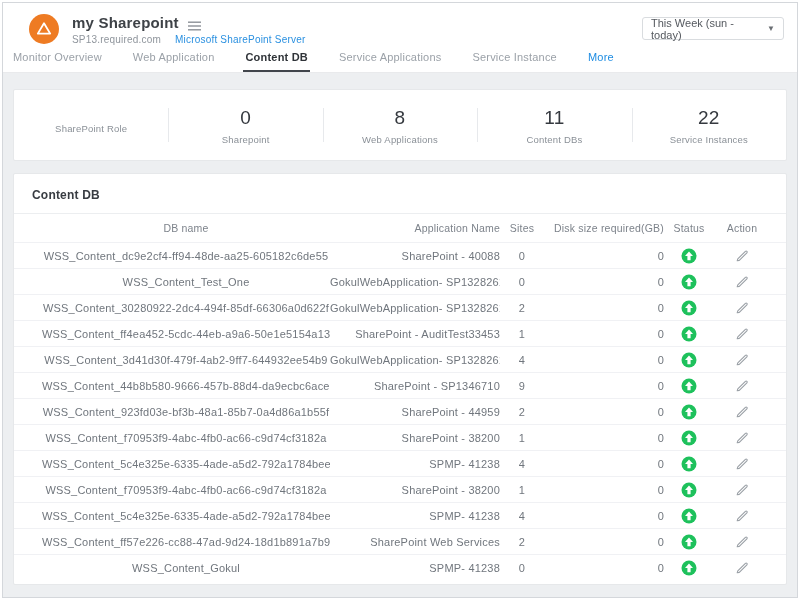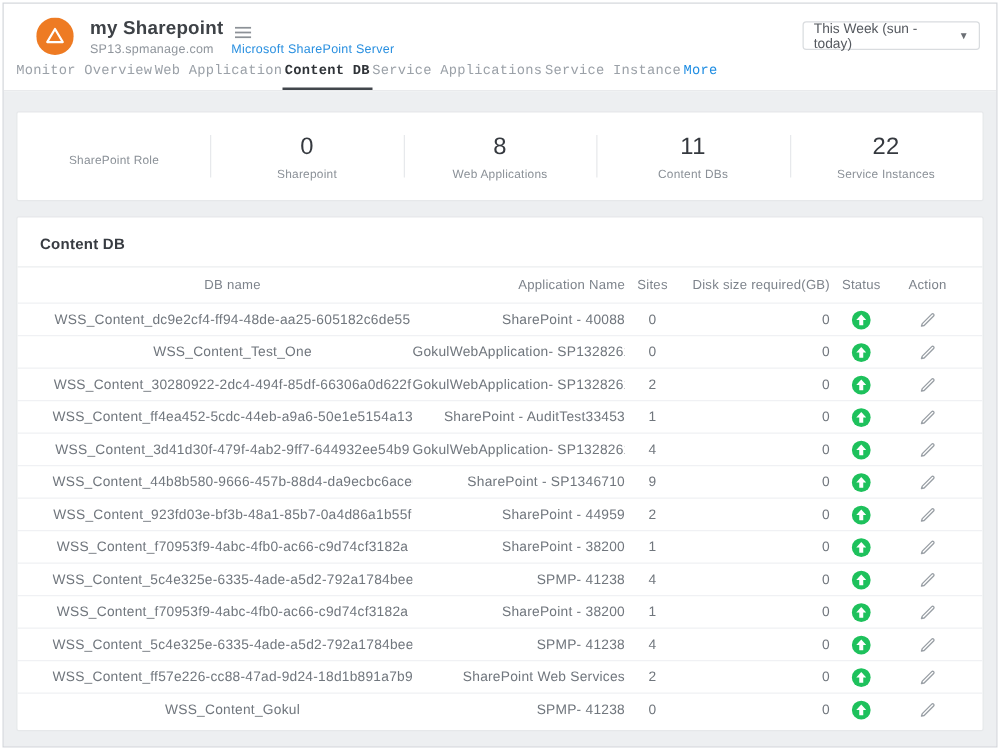--- a/index.html
+++ b/index.html
@@ -15,21 +15,21 @@
   .monitor-title { font-size:15px; font-weight:700; color:#3e4247; letter-spacing:.2px; }
   .menu-icon { margin-left:9px; display:inline-block; cursor:pointer; }
   .sub-line { margin-top:3px; display:flex; align-items:center; gap:14px; }
   .host { font-size:10px; color:#8f959c; letter-spacing:.2px; }
   .monitor-type { font-size:10px; color:#2a90e0; text-decoration:none; letter-spacing:.2px; cursor:pointer; }
   .period { position:absolute; top:14px; right:13px; width:142px; height:23px; border:1px solid #d9dcdf; border-radius:3px; background:#fff; display:flex; align-items:center; justify-content:space-between; padding:0 8px; cursor:pointer; }
   .period-label { font-size:11px; color:#55595f; }
   .caret { font-size:8px; color:#6b6f74; }
 
   
-  .tabs { position:absolute; left:10px; bottom:0; display:flex; gap:2px;font-family:Liberation Mono, monospace; }
+  .tabs { position:absolute; left:10px; bottom:0; display:flex; gap:31px; }
   .tab { font-size:11px; color:#9ba1a8; padding-bottom:9px; cursor:pointer; letter-spacing:.2px; position:relative; }
   .tab.active { color:#2f3338; font-weight:700; }
   .tab.active::after { content:""; position:absolute; left:-2px; right:-2px; bottom:0; height:2px; background:#42464c; }
   .tab.more-link { color:#1d8ce2; }
 
   
   .content { position:absolute; top:70px; left:0; right:0; bottom:0; background:#edeff1; }
   .card { background:#fff; border:1px solid #e6e8ea; border-radius:2px; margin:0 10px; }
 
   
@@ -70,21 +70,21 @@
       <div class="head-text">
         <div class="title-line">
           <span class="monitor-title">my Sharepoint</span>
           <svg class="menu-icon" width="13" height="10" viewBox="0 0 13 10">
             <rect x="0" y="0.5" width="13" height="1.4" fill="#8c9197"></rect>
             <rect x="0" y="4.3" width="13" height="1.4" fill="#8c9197"></rect>
             <rect x="0" y="8.1" width="13" height="1.4" fill="#8c9197"></rect>
           </svg>
         </div>
         <div class="sub-line">
-          <span class="host">SP13.spmanage.com</span>
+          <span class="host">SP13.required.com</span>
           <span class="monitor-type">Microsoft SharePoint Server</span>
         </div>
       </div>
     </div>
 
     <div class="period">
       <span class="period-label">This Week (sun - today)</span>
       <span class="caret">▼</span>
     </div>
 

